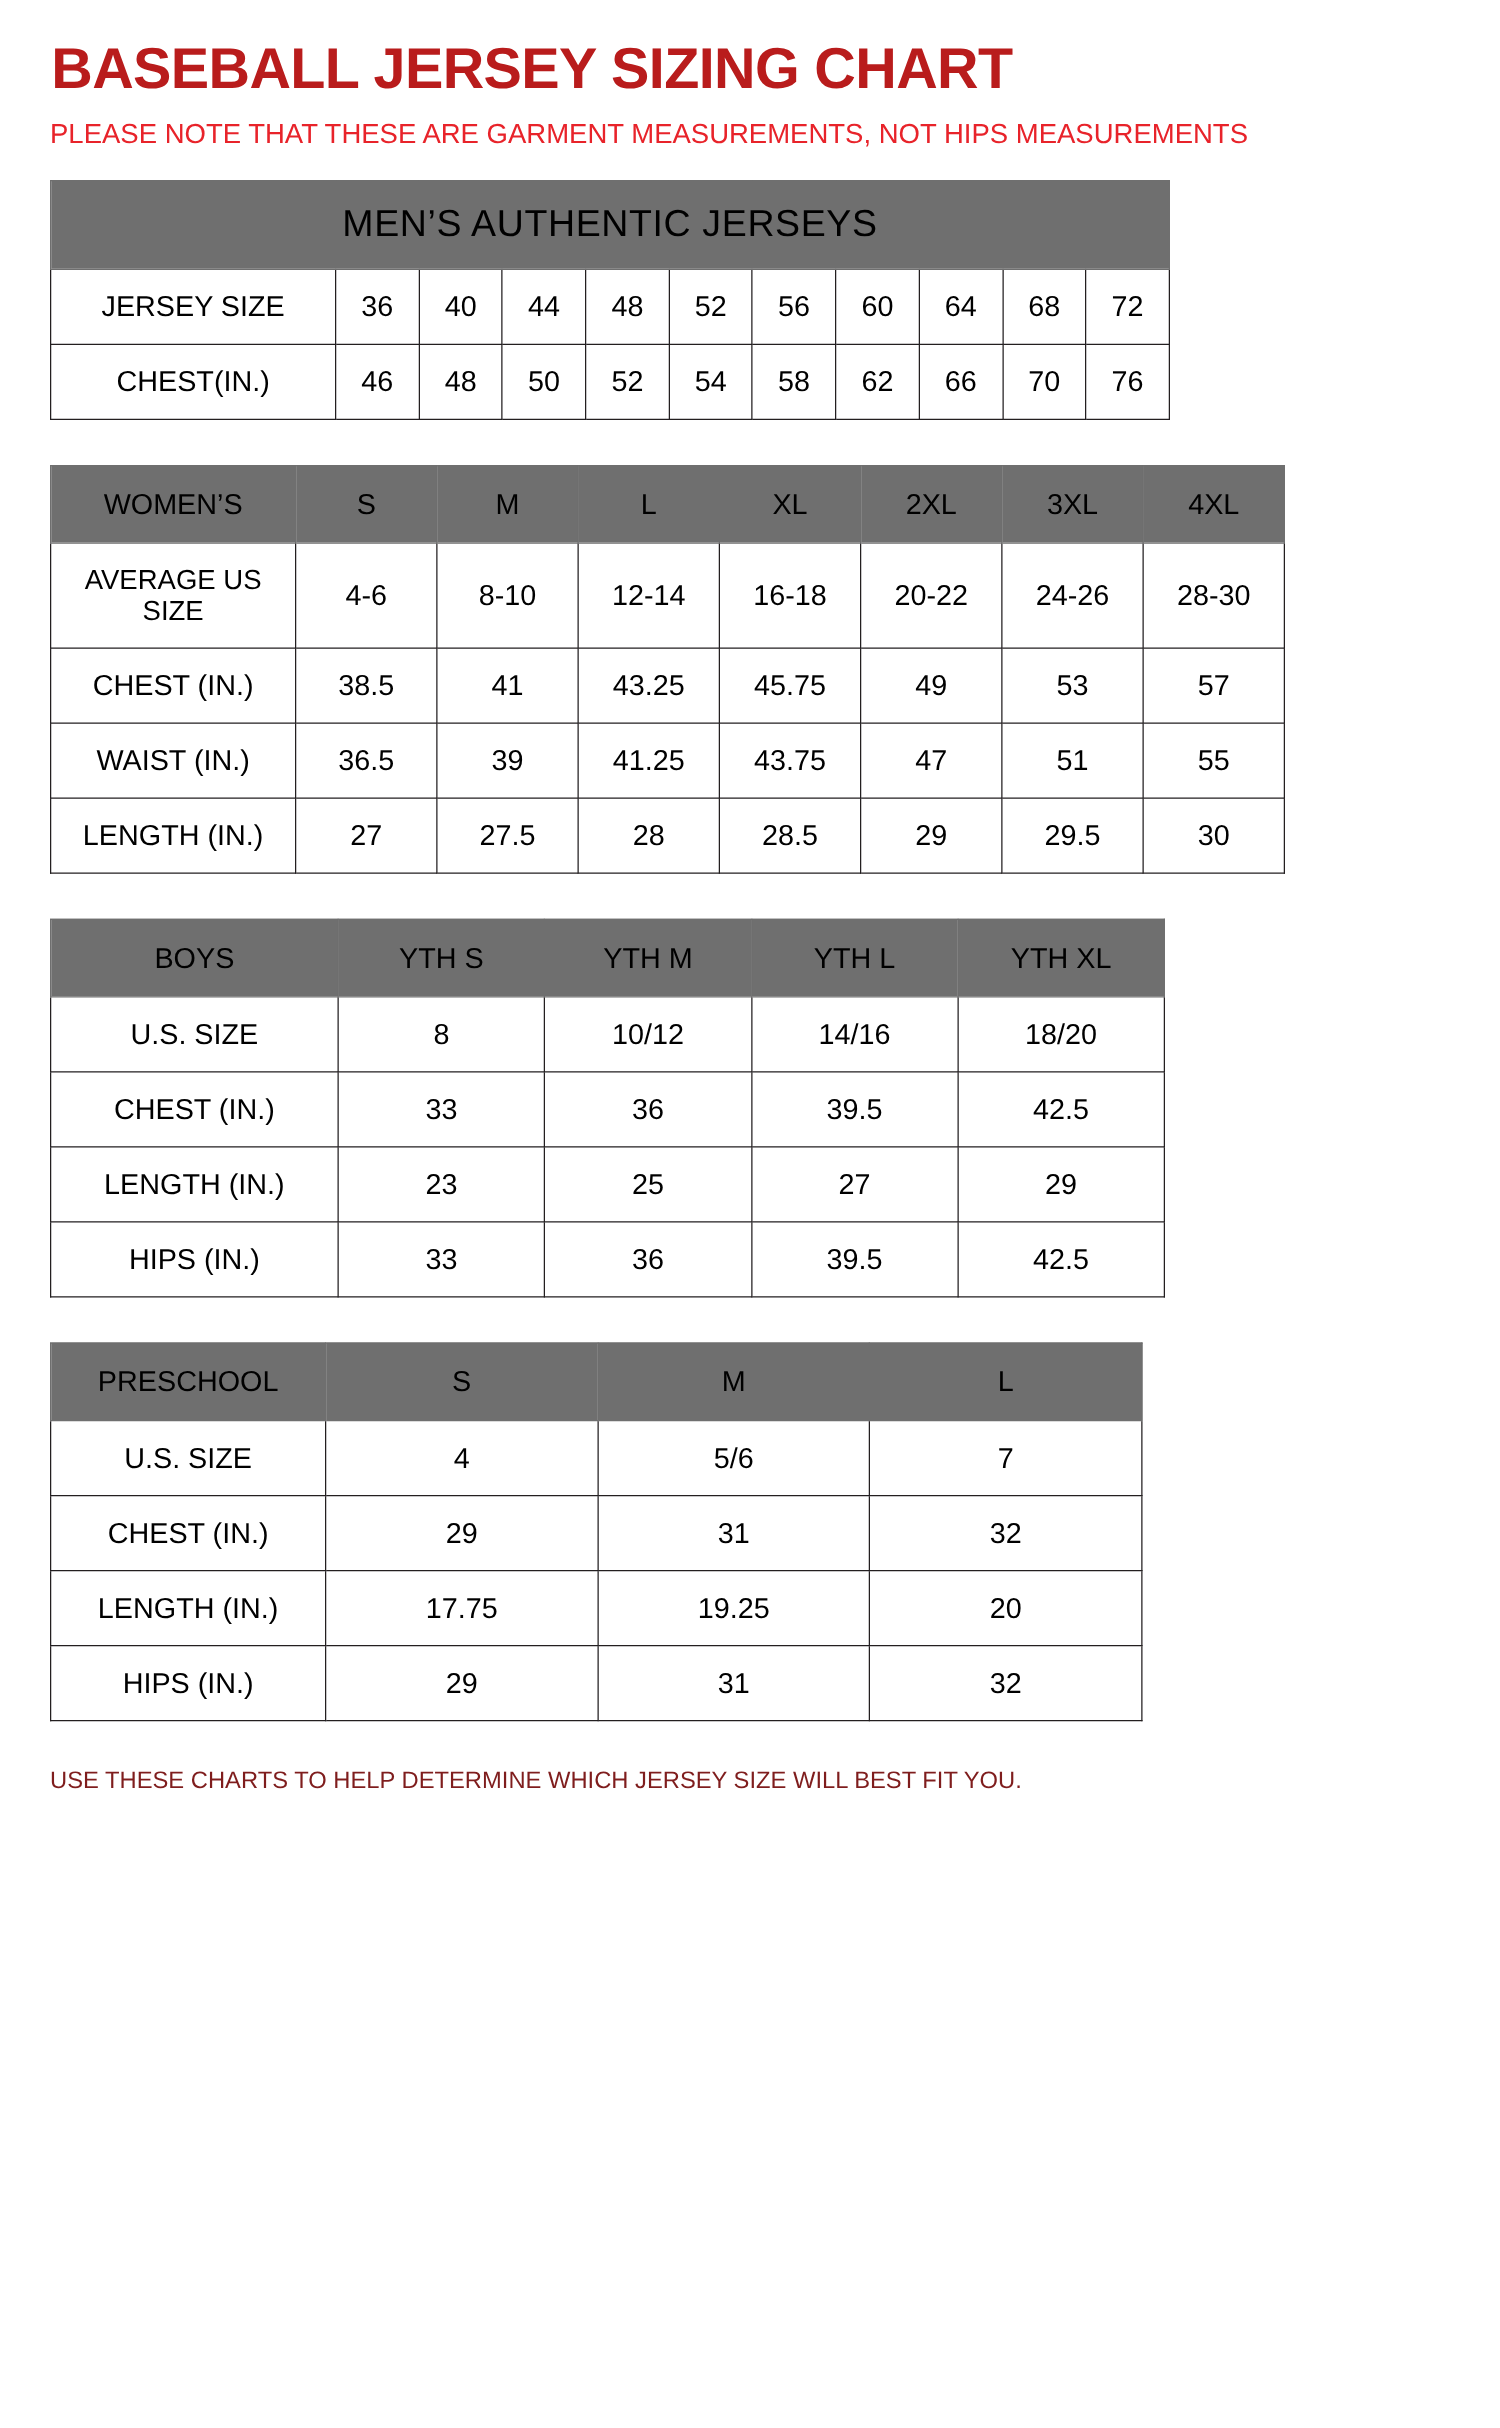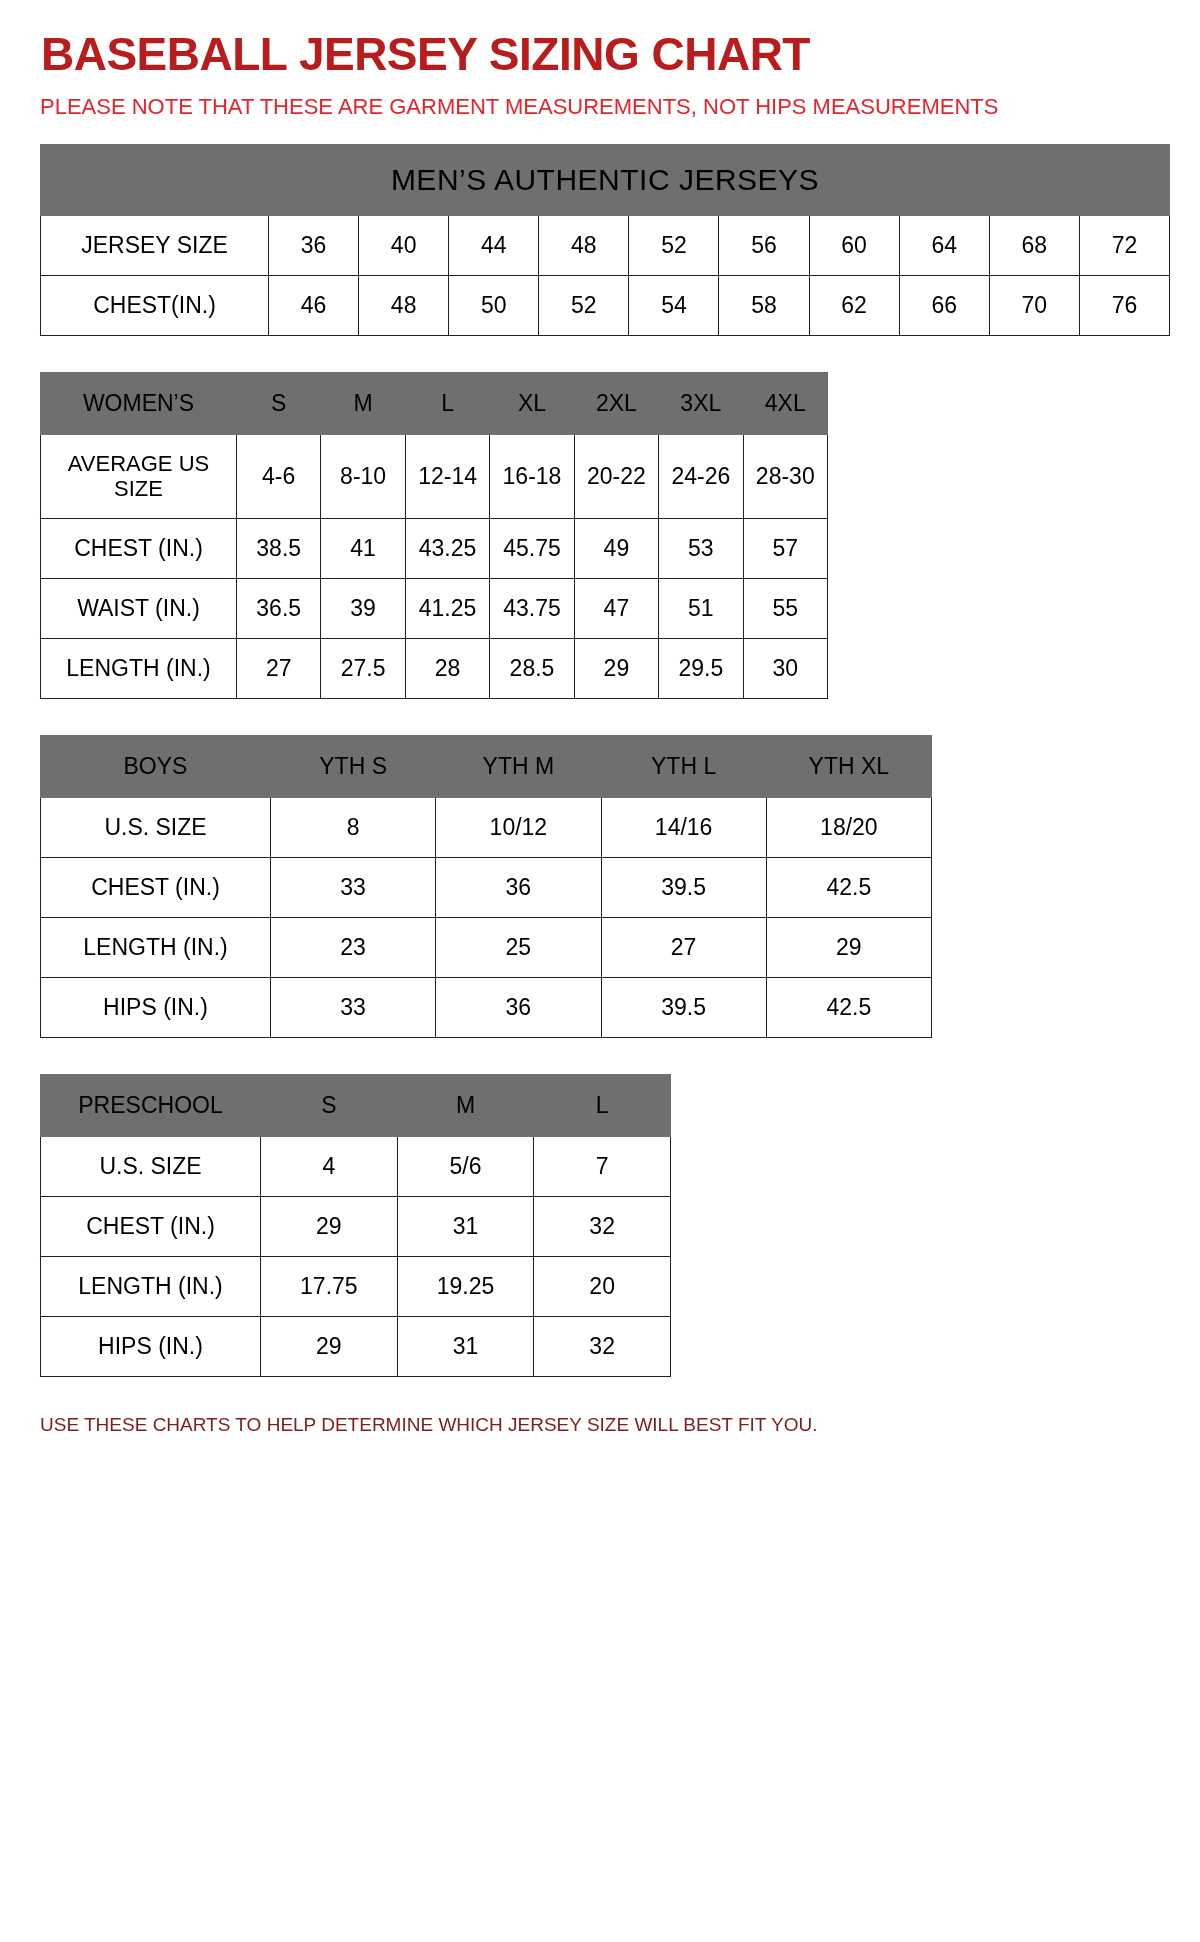--- a/index.html
+++ b/index.html
@@ -69,33 +69,33 @@
   .data-cell {
     font-size: 23px;
     padding: 16px 6px;
   }
   .small-label {
     font-size: 22px;
     line-height: 1.15;
   }
 
   
-  #mens-table { width: 1130px; }
+  #mens-table { width: 896px; }
   #mens-table col.lbl { width: 228px; }
 
   
-  #womens-table { width: 788px; }
+  #womens-table { width: 988px; }
   #womens-table col.lbl { width: 196px; }
 
   
   #boys-table { width: 892px; }
   #boys-table col.lbl { width: 230px; }
 
   
-  #preschool-table { width: 631px; }
+  #preschool-table { width: 874px; }
   #preschool-table col.lbl { width: 220px; }
 </style>
 </head>
 <body>
 
 <h1 class="page-title">BASEBALL JERSEY SIZING CHART</h1>
 <p class="note">PLEASE NOTE THAT THESE ARE GARMENT MEASUREMENTS, NOT HIPS MEASUREMENTS</p>
 
 <table class="size-table" id="mens-table">
   <colgroup>

